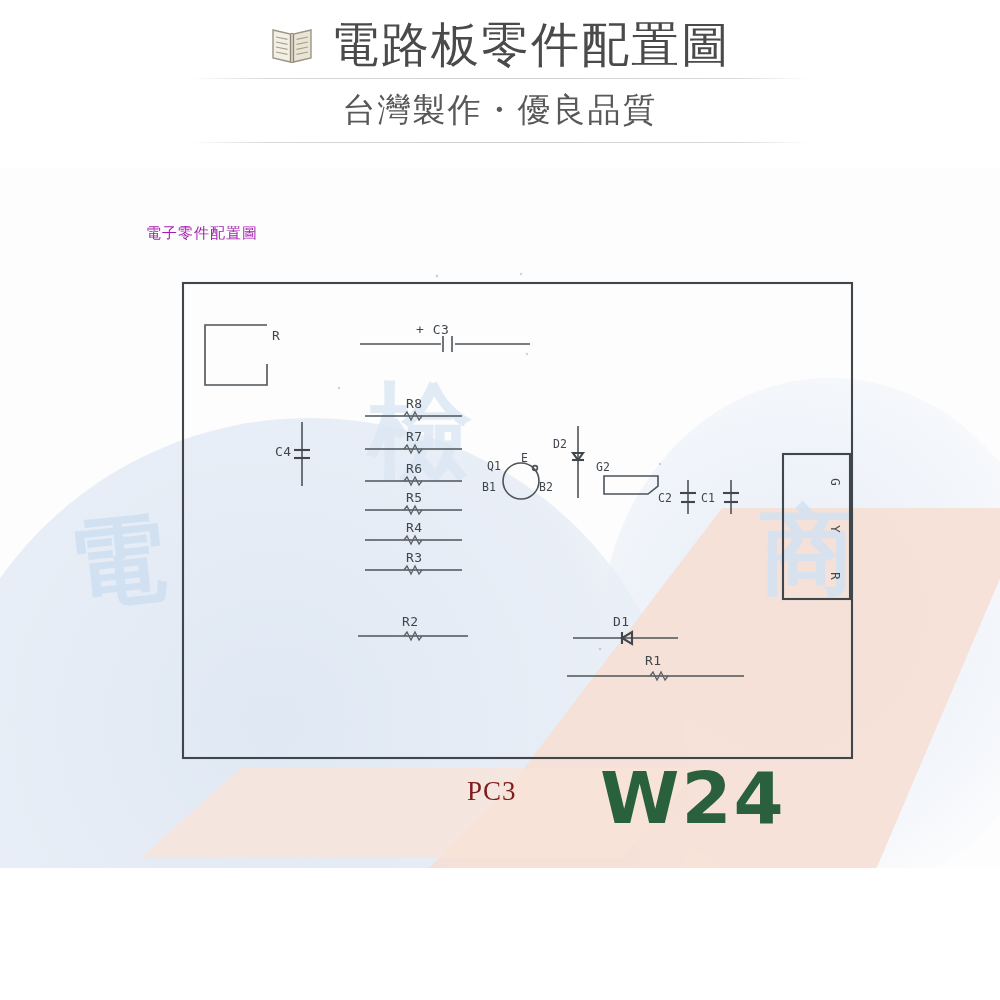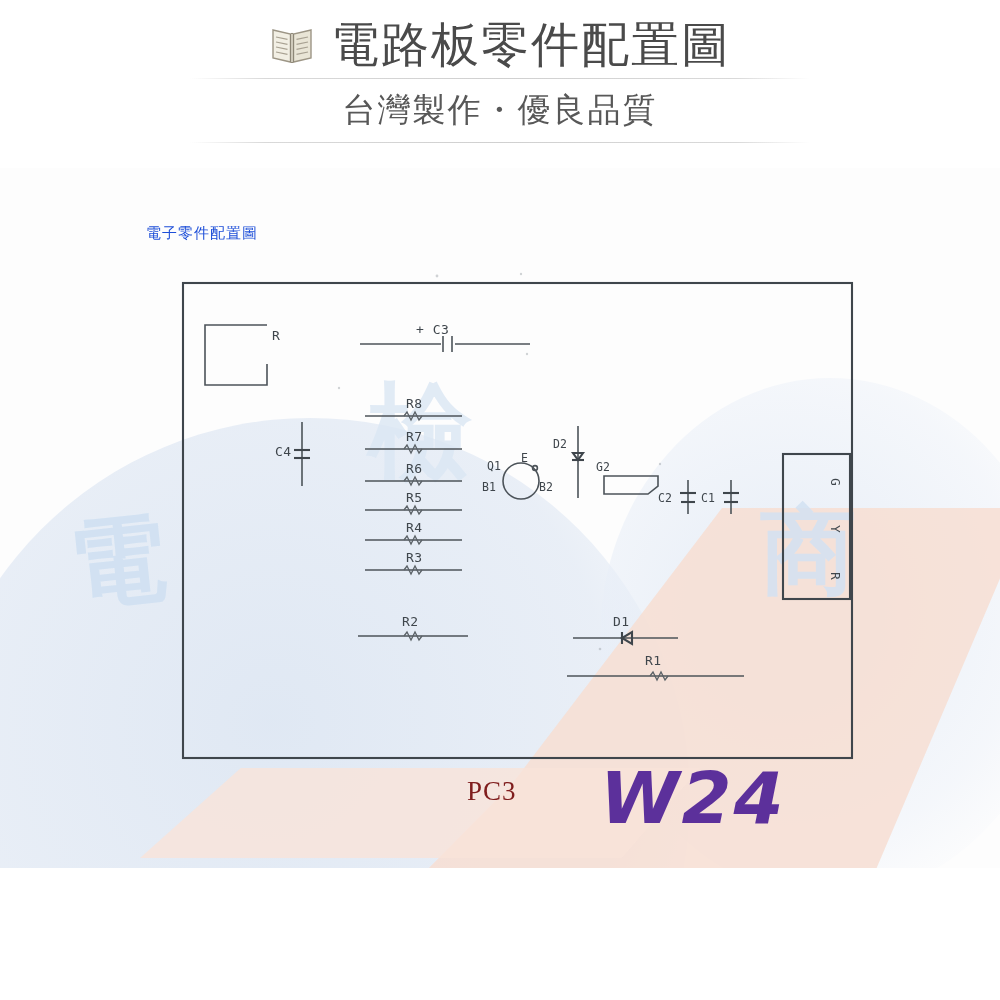--- a/index.html
+++ b/index.html
@@ -127,31 +127,30 @@
   .wm-blue-r {
     left: 760px; top: 320px;
     font-size: 96px;
     color: #d3e2f3;
     opacity: .85;
     letter-spacing: 4px;
   }
   .wm-pink {
     left: 600px; top: 588px;
     font-size: 72px;
-    color: #4c1d95;
+    color: #14532d;
     opacity: .9;
-    font-style: italic;
     letter-spacing: 2px;
   }
 
   .diagram-caption {
     position: absolute;
     left: 146px; top: 56px;
     font-size: 15px;
-    color: #1d4ed8;
+    color: #a21caf;
     letter-spacing: 1px;
     font-family: "DejaVu Sans", sans-serif;
   }
 
   
   svg.board {
     position: absolute;
     left: 0; top: 0;
     width: 1000px; height: 700px;
   }

